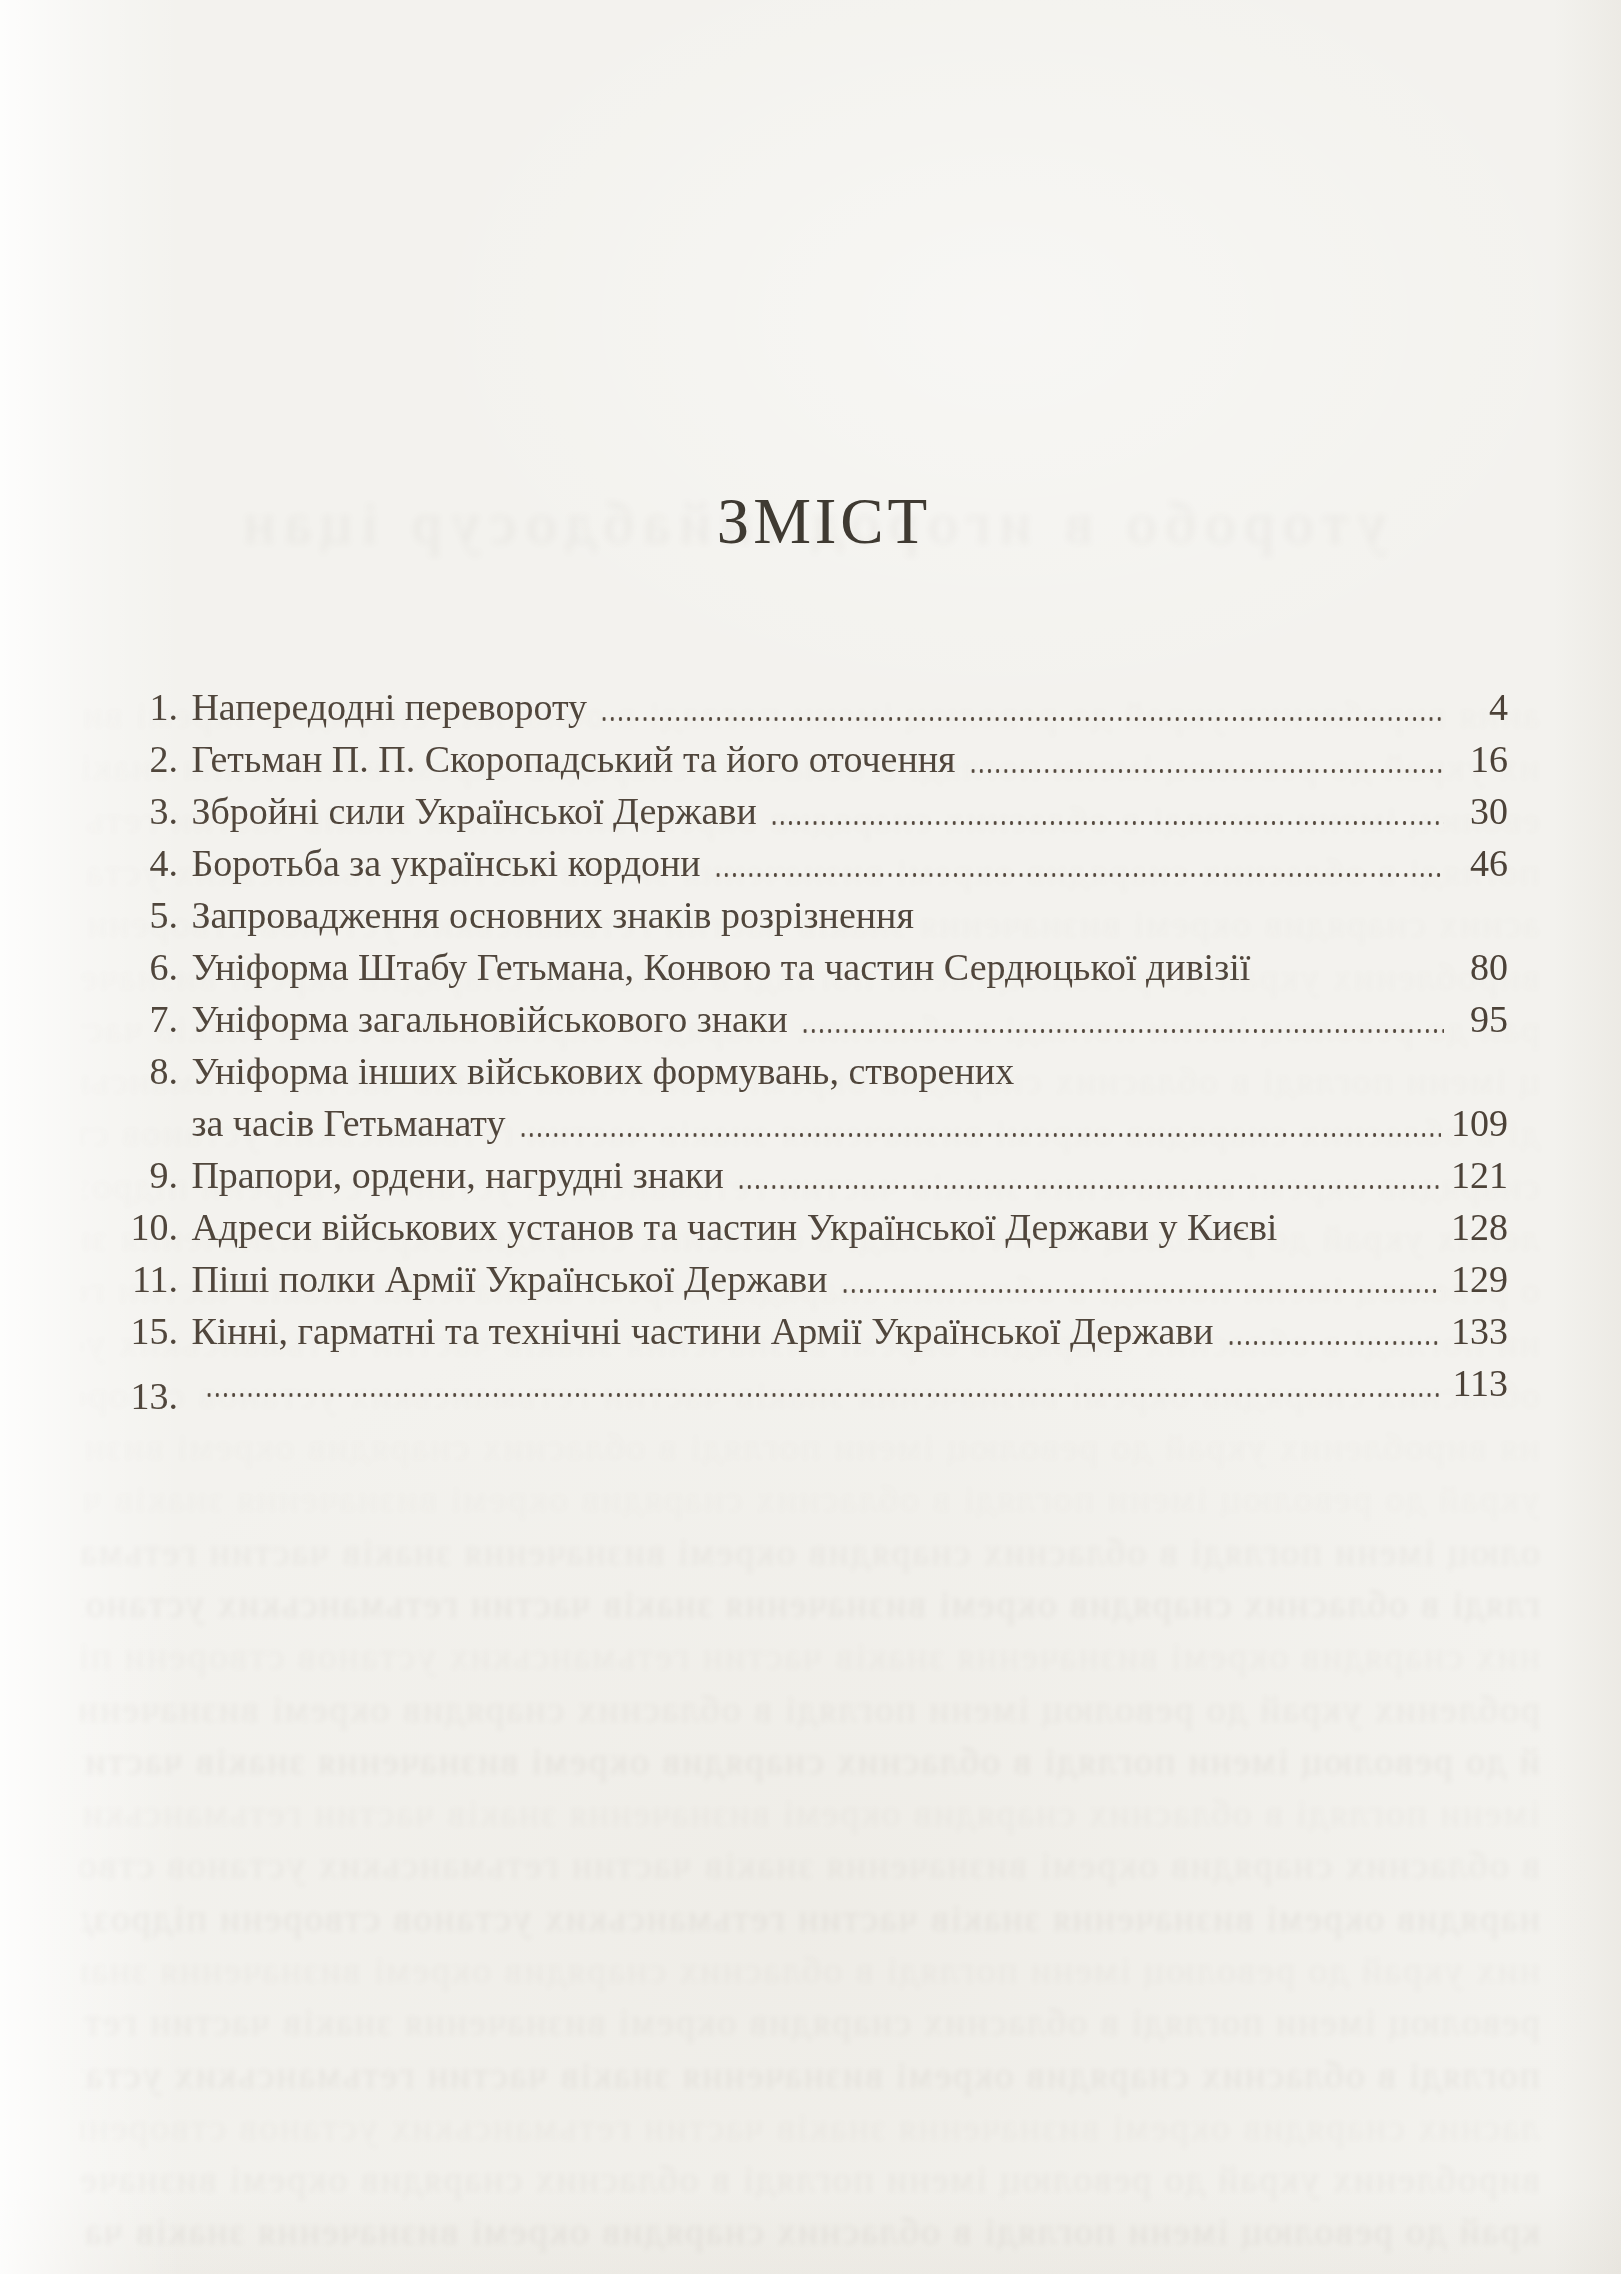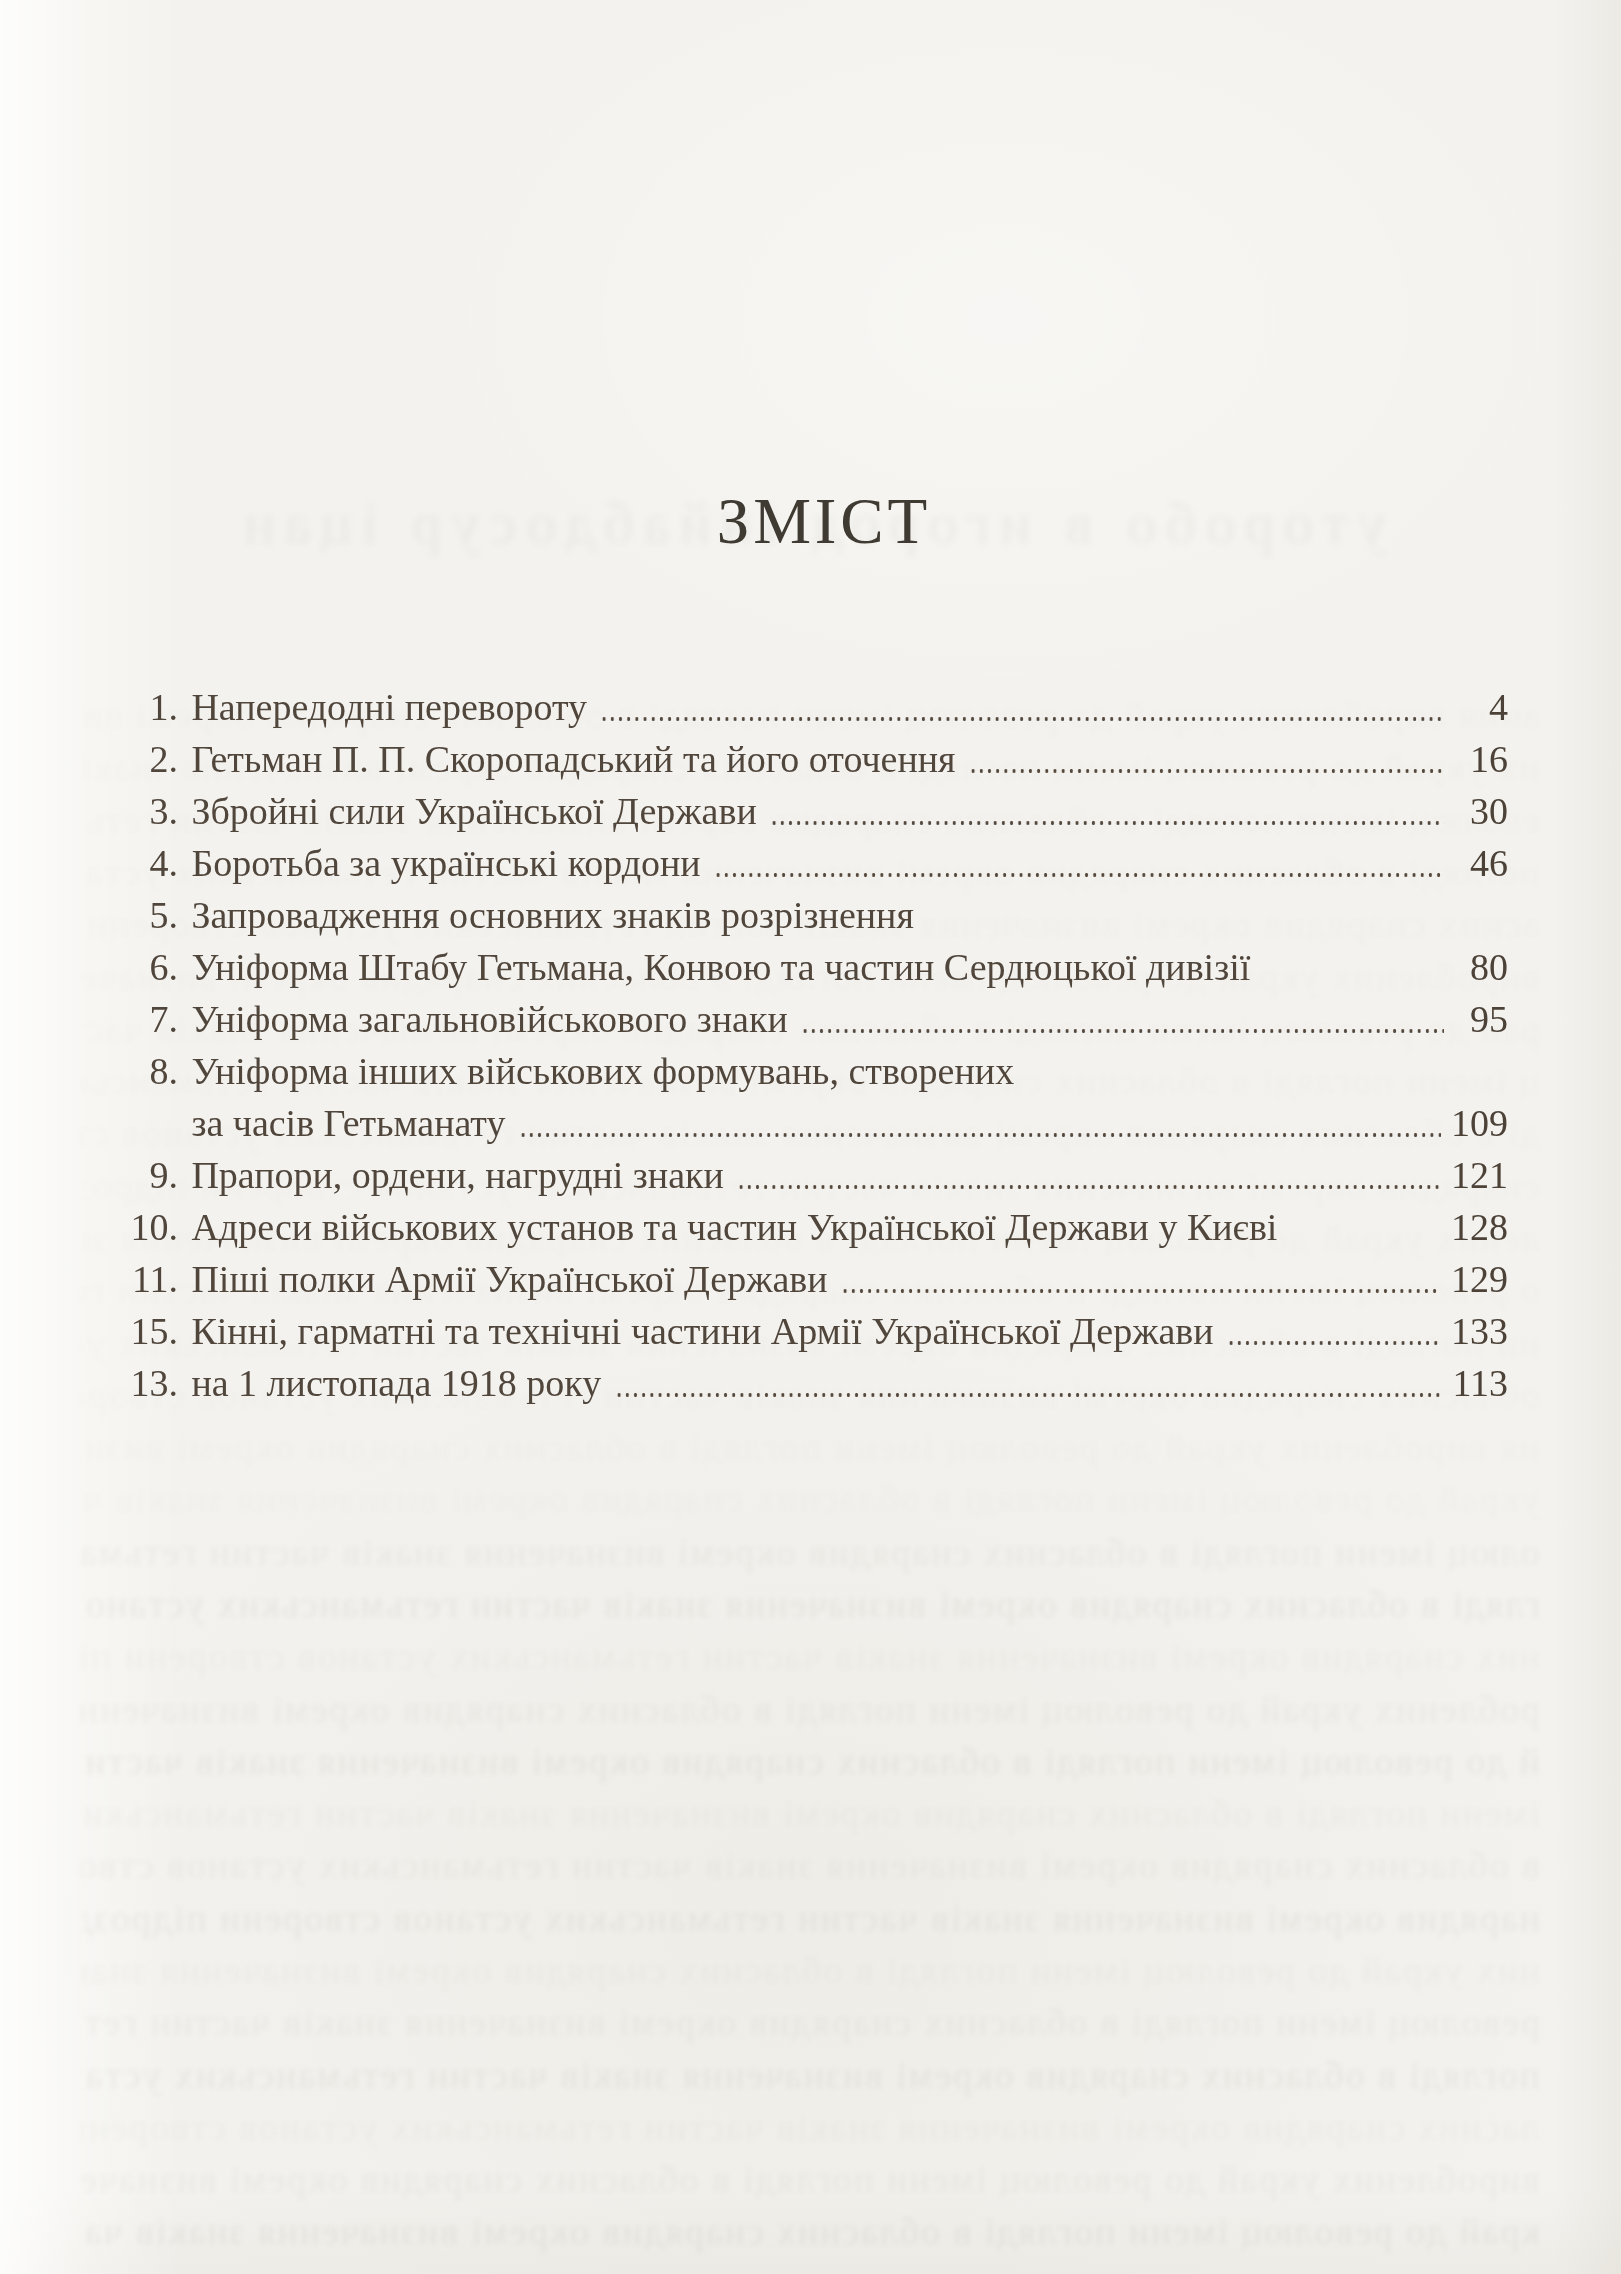--- a/index.html
+++ b/index.html
@@ -294,21 +294,20 @@
             <span class="leader"></span>
             <span class="pg">133</span>
           </div>
         </span>
   </li>
 
   <li class="toc-item">
     <span class="num">13.</span>
     <span class="body">
           <div class="line">
-            <span class="txt">на 1 листопада 1918 року</span>
             <span class="leader"></span>
             <span class="pg">113</span>
           </div>
         </span>
   </li>
 </ol>
 </div>
 
 
 </body></html>

